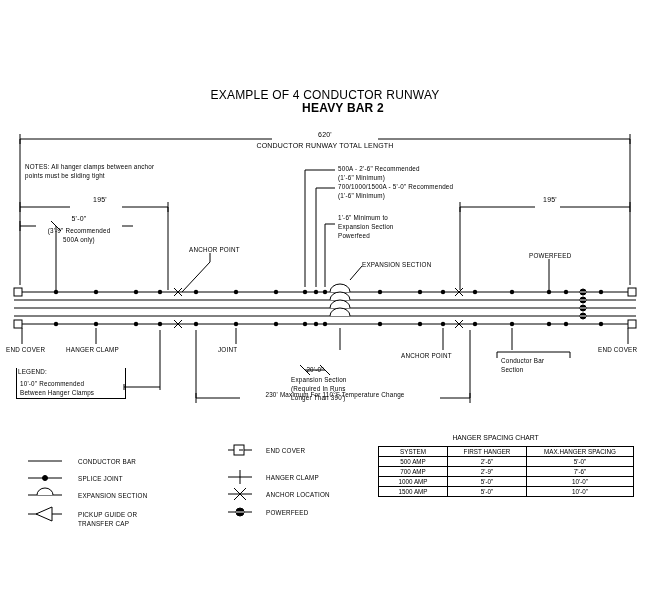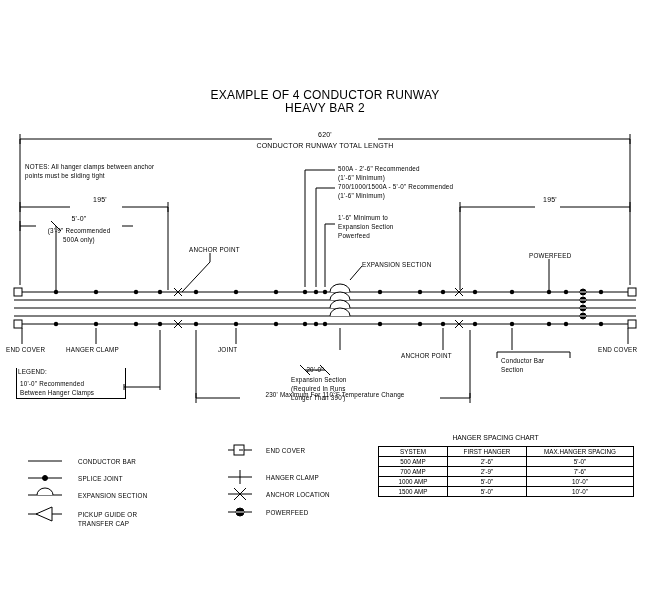--- a/index.html
+++ b/index.html
@@ -16,21 +16,21 @@
   .chart td,.chart th{border:1px solid #000;padding:1px 3px;font-weight:normal;font-size:6.3px;text-align:center;font-family:"Liberation Sans",sans-serif;}
   .chartTitle{position:absolute;left:378px;top:434px;width:235px;text-align:center;font-size:6.8px;}
   .legendbox{position:absolute;left:16px;top:368px;width:108px;height:30px;border:1px solid #000;border-top:none;}
 </style>
 </head>
 <body>
 
 <div id="stage">
 
   <div class="t title c" style="left:125px;top:88px;width:400px;">EXAMPLE OF 4 CONDUCTOR RUNWAY</div>
-  <div class="t title c" style="left:125px;top:101px;width:400px;">HEAVY BAR 2</div>
+  <div class="t title c" style="left:143px;top:101px;width:400px;font-weight:bold;">HEAVY BAR 2</div>
 
   <div class="t sm c" style="left:275px;top:131px;width:100px;">620'</div>
   <div class="t sm c" style="left:225px;top:142px;width:200px;">CONDUCTOR RUNWAY TOTAL LENGTH</div>
 
   <div class="t xs" style="left:25px;top:163px;">NOTES: All hanger clamps between anchor</div>
   <div class="t xs" style="left:25px;top:172px;">points must be sliding tight</div>
 
   <div class="t xs" style="left:338px;top:165px;">500A - 2'-6" Recommended</div>
   <div class="t xs" style="left:338px;top:174px;">(1'-6" Minimum)</div>
   <div class="t xs" style="left:338px;top:183px;">700/1000/1500A - 5'-0" Recommended</div>

